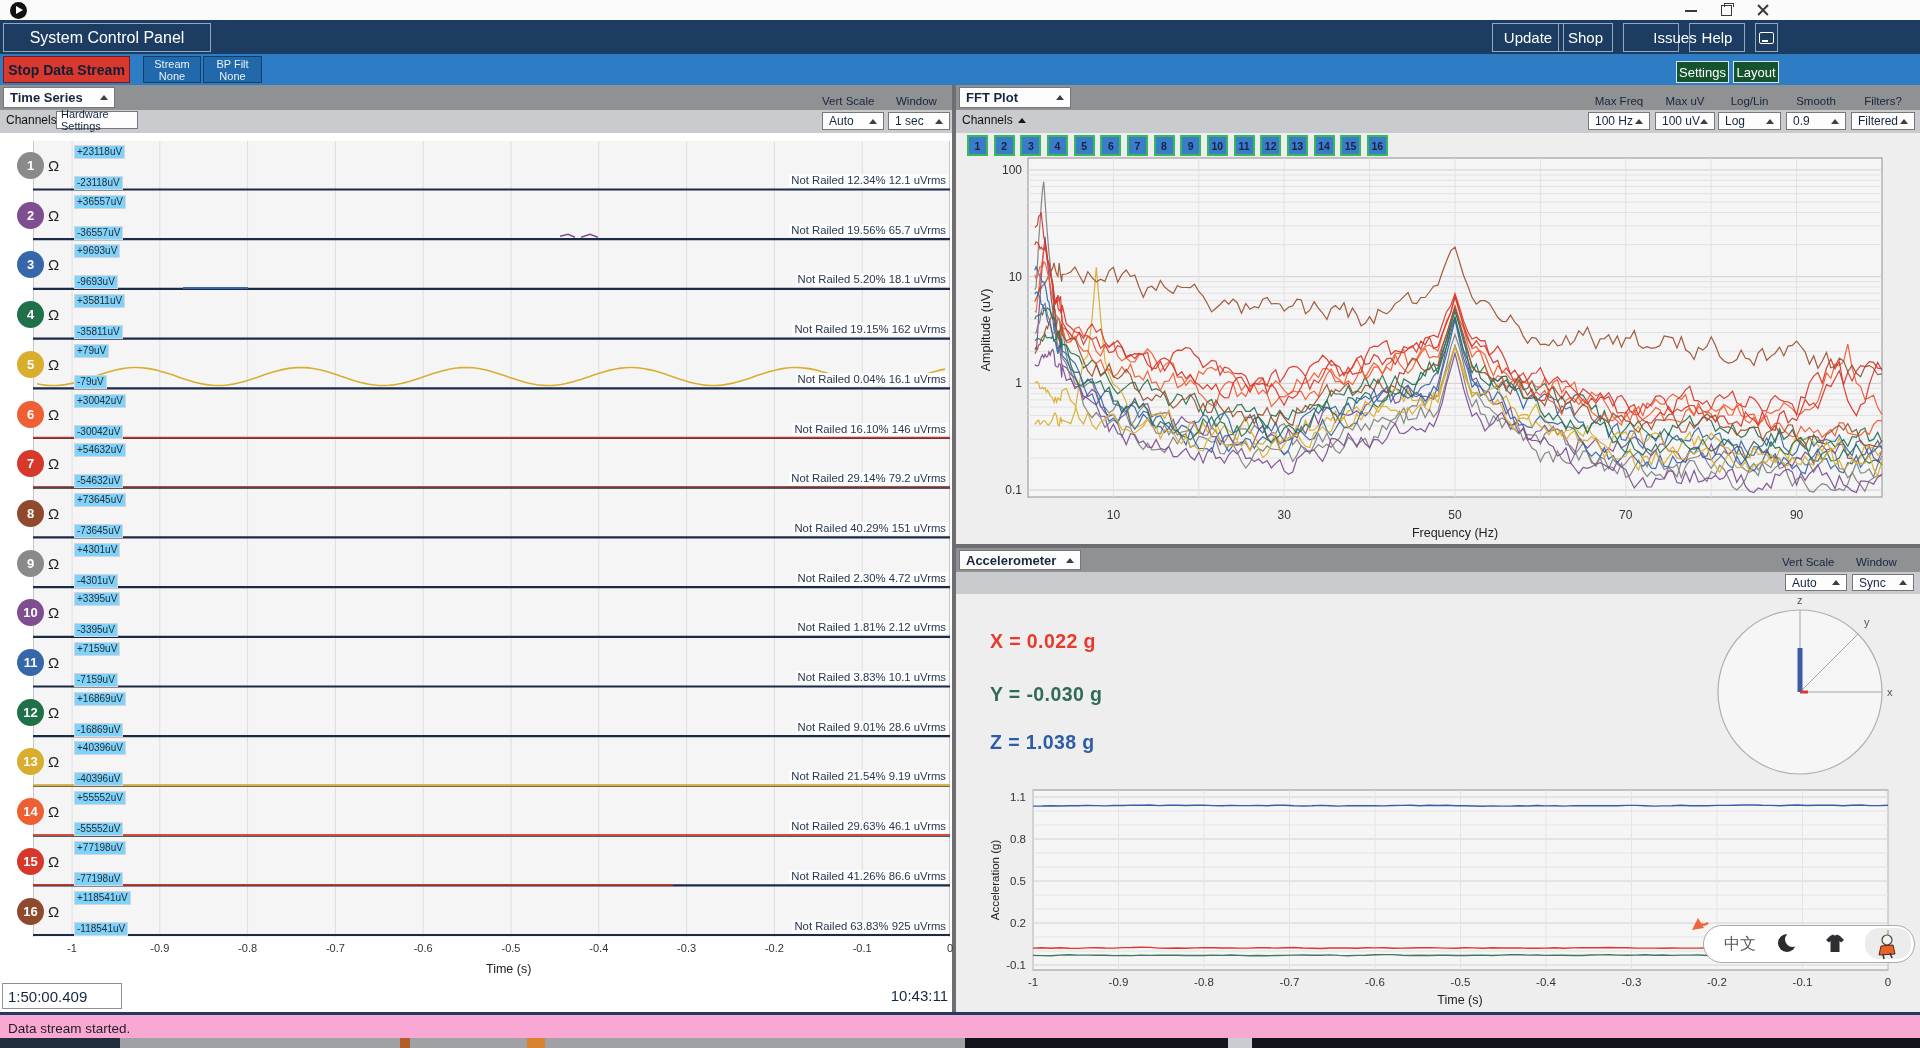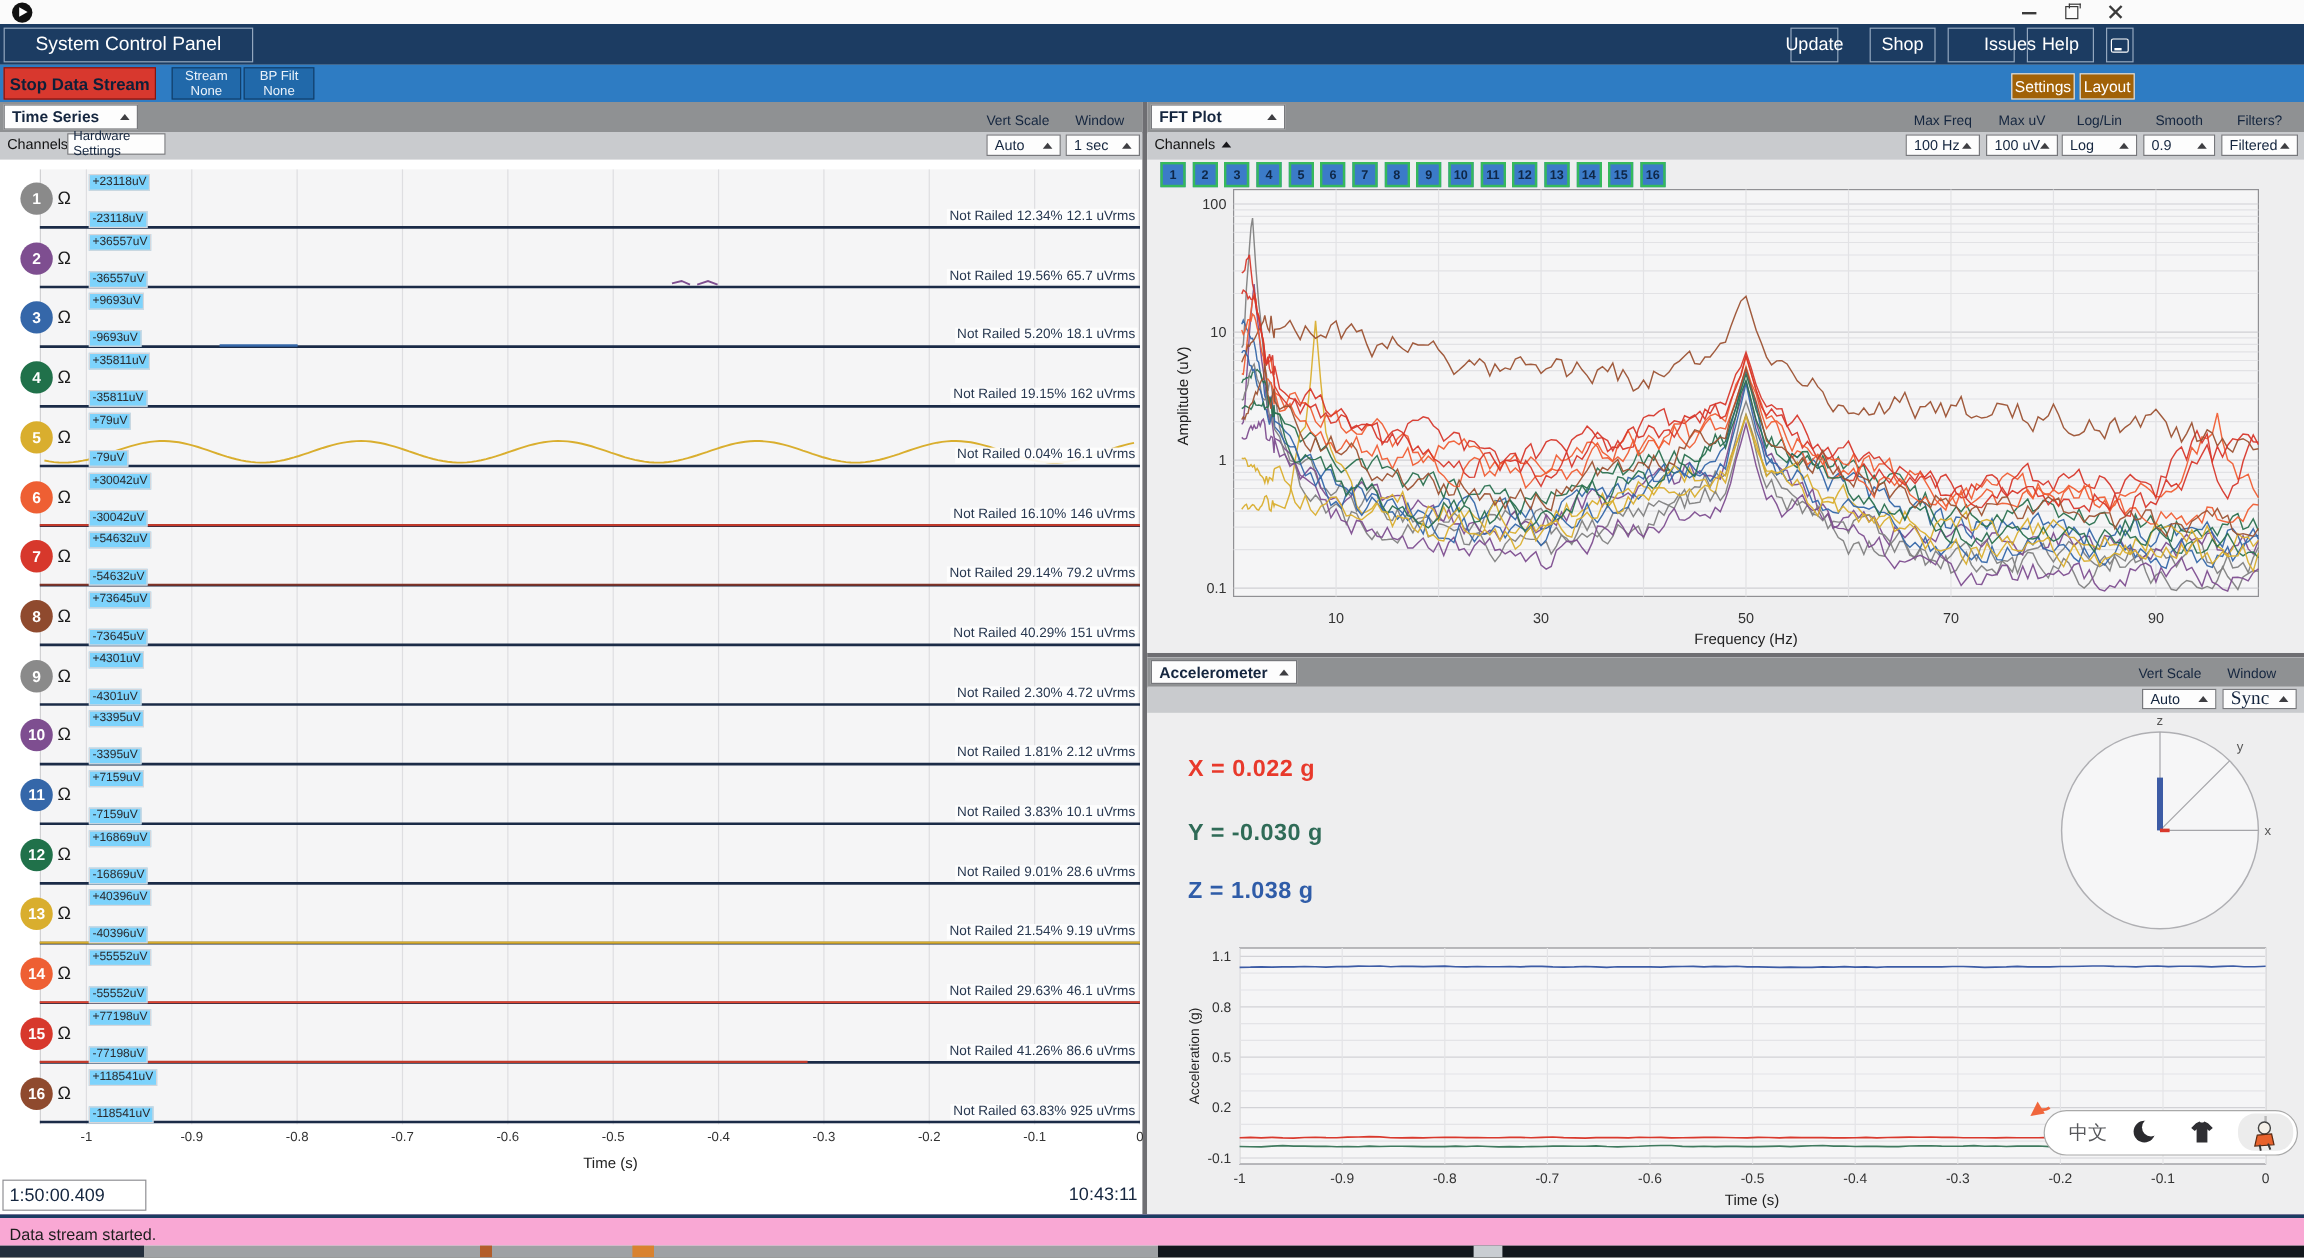--- a/index.html
+++ b/index.html
@@ -25,21 +25,21 @@
   .nav-btn{top:23px;height:29px;font-size:15px;cursor:pointer;}
   #console-btn{left:1755px;top:23px;width:23px;height:29px;}
   #console-glyph{width:13px;height:10px;border:1.3px solid #fff;border-radius:2px;position:relative;}
   #console-glyph:before{content:"";position:absolute;left:2px;bottom:1px;width:6px;height:2px;background:#fff;}
   
   #toolbar{left:0;top:54px;width:1920px;height:31px;background:#2E7CC3;}
   #stop-btn{left:3px;top:56px;width:127px;height:27px;background:#D8382E;border:1px solid #83150F;
      color:#101F38;font-size:14px;font-weight:bold;display:flex;align-items:center;justify-content:center;box-sizing:border-box;cursor:pointer;}
   .filt-btn{top:56px;width:58px;height:27px;background:#2169AA;border:1px solid #123F6B;color:#EAF2FA;
      font-size:11px;line-height:12px;display:flex;flex-direction:column;align-items:center;justify-content:center;box-sizing:border-box;cursor:pointer;}
-  .blue-btn{top:61px;height:22px;background:#a16207;border:1px solid #D9E6F2;color:#fff;font-size:13px;
+  .blue-btn{top:61px;height:22px;background:#14532d;border:1px solid #D9E6F2;color:#fff;font-size:13px;
      display:flex;align-items:center;justify-content:center;box-sizing:border-box;cursor:pointer;}
   
   .hdr-dark{background:#8F9193;border-bottom:1px solid #7C7C7C;}
   .hdr-light{background:#C9CBCE;}
   .wbox{background:#FDFDFD;border:1px solid #77787C;box-sizing:border-box;display:flex;align-items:center;
         color:#15263F;cursor:pointer;}
   .wbox .lbl{flex:1;padding-left:6px;white-space:nowrap;overflow:hidden;}
   .tri-up{width:0;height:0;border-left:4px solid transparent;border-right:4px solid transparent;border-bottom:5px solid #3E3E42;margin-right:6px;}
   .tri-down{width:0;height:0;border-left:4px solid transparent;border-right:4px solid transparent;border-top:5px solid #17171B;margin-left:5px;}
   .glabel{color:#15263F;font-size:11.5px;white-space:nowrap;}
@@ -82,21 +82,21 @@
 
   <div id="chrome" class="abs">
     <div id="rec-icon" class="abs"></div>
     <div id="min-icon" class="abs winbtn"></div>
     <div id="max-icon" class="abs winbtn"></div>
     <div id="close-icon" class="abs winbtn"></div>
   </div>
 
   <div id="hdr" class="abs"></div>
   <div id="hdr-title" class="abs hdr-box">System Control Panel</div>
-  <div class="abs hdr-box nav-btn" style="left:1492px;width:40px;">Update</div>
+  <div class="abs hdr-box nav-btn" style="left:1492px;width:72px;">Update</div>
   <div class="abs hdr-box nav-btn" style="left:1558px;width:55px;">Shop</div>
   <div class="abs hdr-box nav-btn" style="left:1623px;width:56px;padding-left:48px;">Issues</div>
   <div class="abs hdr-box nav-btn" style="left:1689px;width:56px;">Help</div>
   <div id="console-btn" class="abs hdr-box">
     <span id="console-glyph"></span>
   </div>
 
   <div id="toolbar" class="abs"></div>
   <div id="stop-btn" class="abs">Stop Data Stream</div>
   <div class="abs filt-btn" style="left:143px;">
@@ -302,21 +302,21 @@
     <span class="lbl">Accelerometer</span>
       <span class="tri-up"></span>
   </div>
   <div class="abs glabel" style="left:1782px;top:556px;">Vert Scale</div>
   <div class="abs glabel" style="left:1856px;top:556px;">Window</div>
   <div class="abs hdr-light" style="left:956px;top:572px;width:964px;height:22px;"></div>
   <div class="abs wbox" style="left:1785px;top:574px;width:62px;height:17px;font-size:12px;">
     <span class="lbl">Auto</span>
       <span class="tri-up"></span>
   </div>
-  <div class="abs wbox" style="left:1852px;top:574px;width:62px;height:17px;font-size:16px;font-family:Liberation Serif, serif;">
+  <div class="abs wbox" style="left:1852px;top:574px;width:62px;height:17px;font-size:12px;">
     <span class="lbl">Sync</span>
       <span class="tri-up"></span>
   </div>
   <div class="abs reading" id="read-x" style="left: 990px; top: 630px; color: rgb(232, 57, 43);">X = 0.022 g</div>
   <div class="abs reading" id="read-y" style="left: 990px; top: 683px; color: rgb(47, 107, 87);">Y = -0.030 g</div>
   <div class="abs reading" id="read-z" style="left: 990px; top: 731px; color: rgb(47, 92, 168);">Z = 1.038 g</div>
   <svg id="accel-svg" class="abs" style="left:956px;top:594px;" width="964" height="418">
       <g>
         <circle cx="844" cy="98" r="82" fill="#F6F6F7" stroke="#AFAFB3" stroke-width="1.2"></circle>
         <line x1="844" y1="98" x2="844" y2="16" stroke="#A5A5A9"></line>

